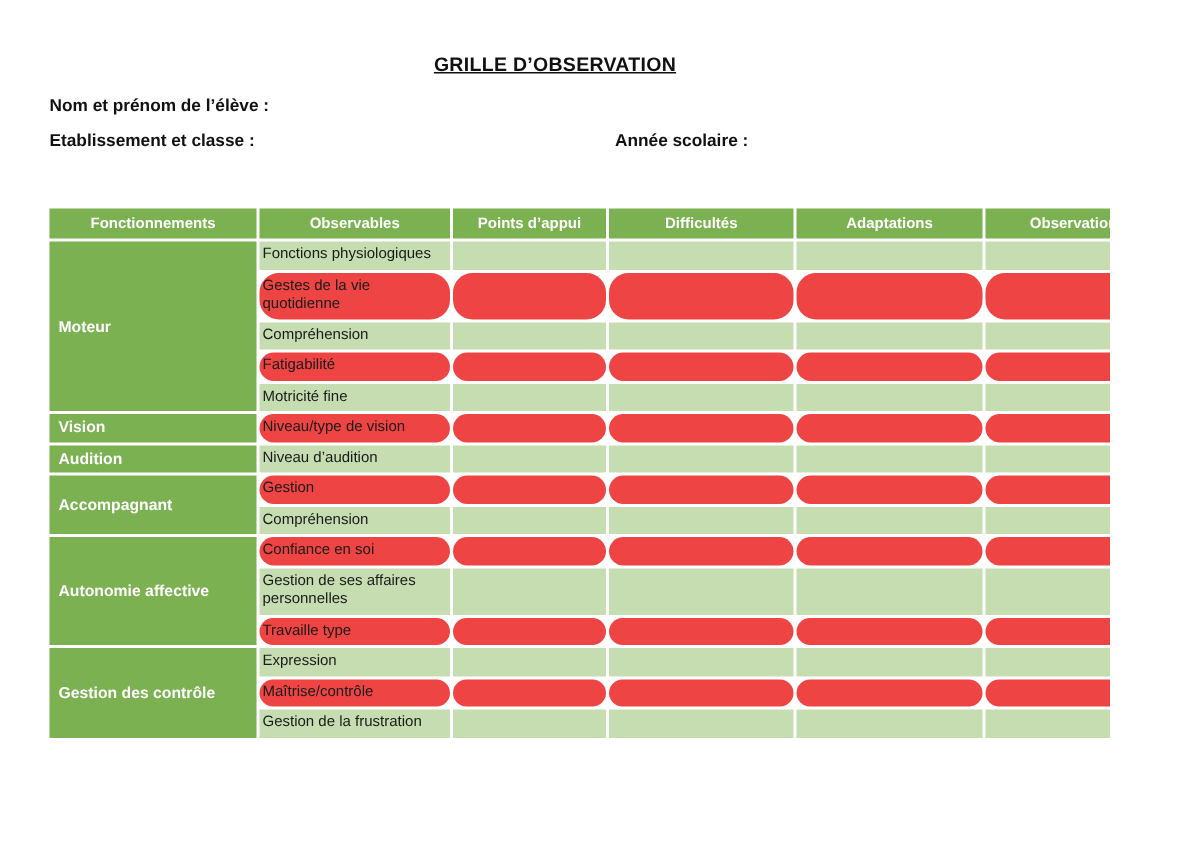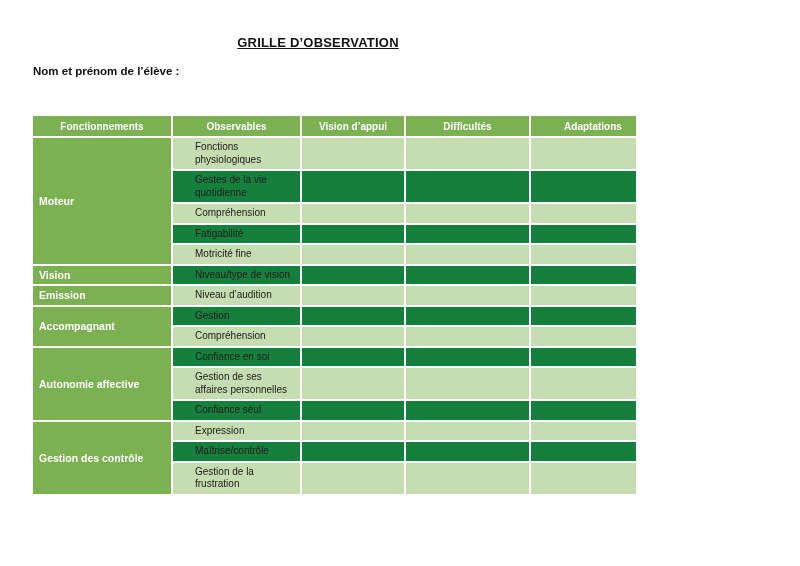--- a/index.html
+++ b/index.html
@@ -1,19 +1,19 @@
 <!DOCTYPE html>
 <html><head>
 <meta charset="utf-8">
 <style>
   * { margin: 0; padding: 0; box-sizing: border-box; }
   html, body { background: #ffffff; }
   .page {
     position: relative;
-    width: 636px;
+    width: 740px;
     height: 566px;
     background: #ffffff;
     font-family: "Liberation Sans", "DejaVu Sans", sans-serif;
     color: #111111;
     overflow: hidden;
   }
   .doc-title {
     padding-top: 35px;
     text-align: center;
     font-size: 13px;
@@ -67,58 +67,62 @@
     font-weight: bold;
     text-align: left;
     vertical-align: middle;
     padding: 2px 16px 2px 6px;
   }
   td.obs-cell {
     font-size: 10px;
     color: #1a1a1a;
     text-align: left;
     vertical-align: middle;
-    padding: 3px 4px 3px 22px;
+    padding: 3px 4px 3px 2px;
     line-height: 1.25;
     height: 13px;
   }
   td.blank-cell {
     height: 13px;
     padding: 3px 4px;
   }
   .band-dark  { background: #C6DDB1; }
-  .band-light { background: #15803d; }
+  .band-light { background: #ef4444; border-radius: 13px; }
 </style>
 </head>
 <body>
 
 <div class="page">
 
   <div class="doc-title">GRILLE D’OBSERVATION</div>
 
   <div class="info-block">
     <div class="info-line">
       <span>Nom et prénom de l’élève :</span>
+    </div>
+    <div class="info-line">
+      <span>Etablissement et classe :</span>
+      <span class="right-label">Année scolaire :</span>
     </div>
   </div>
 
   <table class="obs-table">
     <colgroup>
       <col class="c-fonct">
         <col class="c-obs">
         <col class="c-appui">
       <col class="c-diff">
         <col class="c-adapt">
         <col class="c-observ">
     </colgroup>
     <thead>
       <tr id="header-row">
           <th class="head-cell">Fonctionnements</th>
           <th class="head-cell">Observables</th>
-          <th class="head-cell">Vision d’appui</th>
+          <th class="head-cell">Points d’appui</th>
           <th class="head-cell">Difficultés</th>
           <th class="head-cell">Adaptations</th>
           <th class="head-cell">Observations</th>
         </tr>
     </thead>
     <tbody id="table-body">
         <tr>
           <td class="cat-cell" rowspan="5">Moteur</td>
           <td class="obs-cell band-dark">Fonctions physiologiques</td>
           <td class="blank-cell band-dark"></td>
@@ -156,21 +160,21 @@
         </tr>
         <tr>
           <td class="cat-cell" rowspan="1">Vision</td>
           <td class="obs-cell band-light">Niveau/type de vision</td>
           <td class="blank-cell band-light"></td>
           <td class="blank-cell band-light"></td>
           <td class="blank-cell band-light"></td>
           <td class="blank-cell band-light"></td>
         </tr>
         <tr>
-          <td class="cat-cell" rowspan="1">Emission</td>
+          <td class="cat-cell" rowspan="1">Audition</td>
           <td class="obs-cell band-dark">Niveau d’audition</td>
           <td class="blank-cell band-dark"></td>
           <td class="blank-cell band-dark"></td>
           <td class="blank-cell band-dark"></td>
           <td class="blank-cell band-dark"></td>
         </tr>
         <tr>
           <td class="cat-cell" rowspan="2">Accompagnant</td>
           <td class="obs-cell band-light">Gestion</td>
           <td class="blank-cell band-light"></td>
@@ -194,21 +198,21 @@
           <td class="blank-cell band-light"></td>
         </tr>
         <tr>
           <td class="obs-cell band-dark">Gestion de ses affaires personnelles</td>
           <td class="blank-cell band-dark"></td>
           <td class="blank-cell band-dark"></td>
           <td class="blank-cell band-dark"></td>
           <td class="blank-cell band-dark"></td>
         </tr>
         <tr>
-          <td class="obs-cell band-light">Confiance seul</td>
+          <td class="obs-cell band-light">Travaille type</td>
           <td class="blank-cell band-light"></td>
           <td class="blank-cell band-light"></td>
           <td class="blank-cell band-light"></td>
           <td class="blank-cell band-light"></td>
         </tr>
         <tr>
           <td class="cat-cell" rowspan="3">Gestion des contrôle</td>
           <td class="obs-cell band-dark">Expression</td>
           <td class="blank-cell band-dark"></td>
           <td class="blank-cell band-dark"></td>

